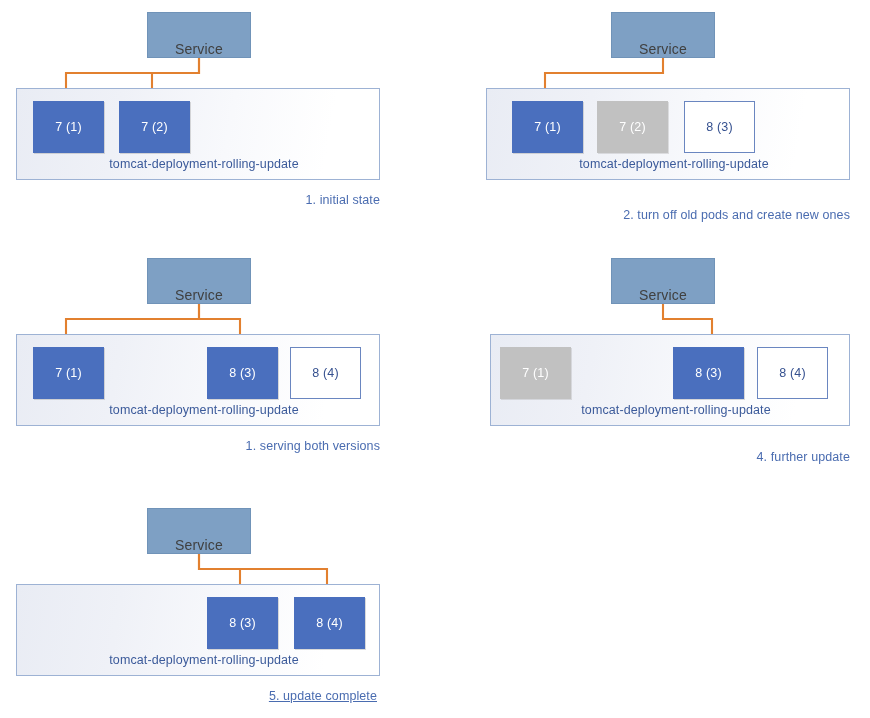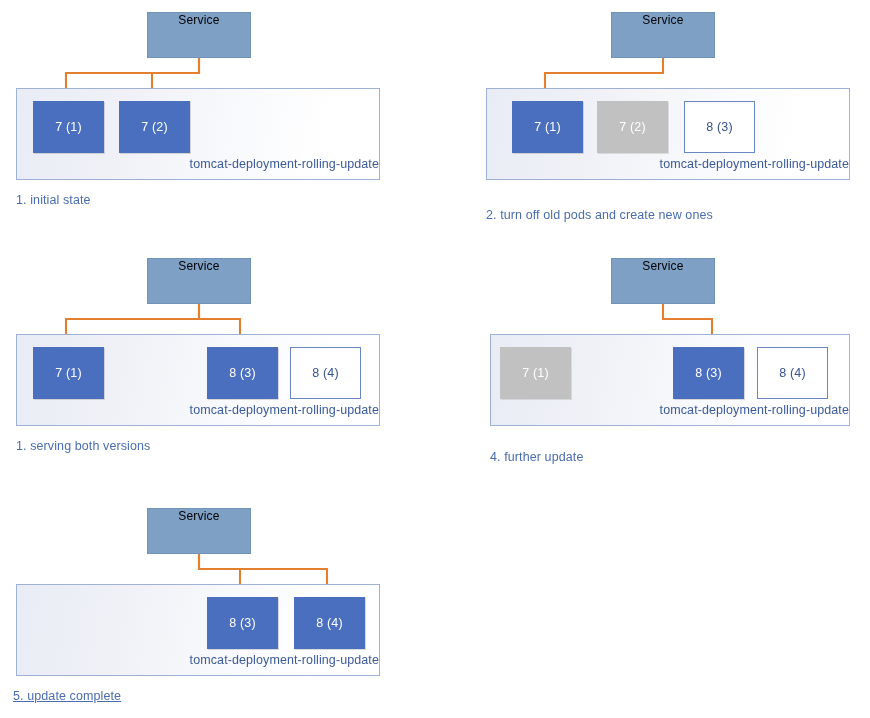--- a/index.html
+++ b/index.html
@@ -13,38 +13,38 @@
   }
   .panel{position:absolute;}
 
   
   .service-box{
     position:absolute;
     width:104px;height:46px;
     background:#7EA0C4;
     border:1px solid #7093B8;
     box-sizing:border-box;
-    display:flex;align-items:flex-start;justify-content:center;
-    color:#000000;
-    font-size:12px;
+    display:flex;align-items:flex-end;justify-content:center;
+    color:#404040;
+    font-size:14px;
     letter-spacing:.2px;
   }
 
   
   .container-box{
     position:absolute;
     box-sizing:border-box;
     border:1px solid #9DB2D4;
     background:linear-gradient(100deg,#E9ECF4 0%,#EFF1F7 28%,#F8F9FC 58%,#FFFFFF 85%);
   }
   .container-label{
     position:absolute;
     left:0;right:0;
     bottom:8px;
-    text-align:right;
+    text-align:center;
     color:#3B5A9A;
     font-size:12.5px;
     letter-spacing:.1px;
     padding-left:12px;
   }
 
   
   .pod{
     position:absolute;
     box-sizing:border-box;
@@ -68,21 +68,21 @@
     border:1px solid #6A86C0;
     color:#35508F;
   }
 
   
   .conn{position:absolute;left:0;top:0;overflow:visible;pointer-events:none;}
 
   
   .caption{
     position:absolute;
-    text-align:left;
+    text-align:right;
     color:#4A6CB0;
     font-size:12.5px;
     letter-spacing:.1px;
     white-space:nowrap;
   }
 </style>
 </head>
 <body>
 
 <div class="panel">

